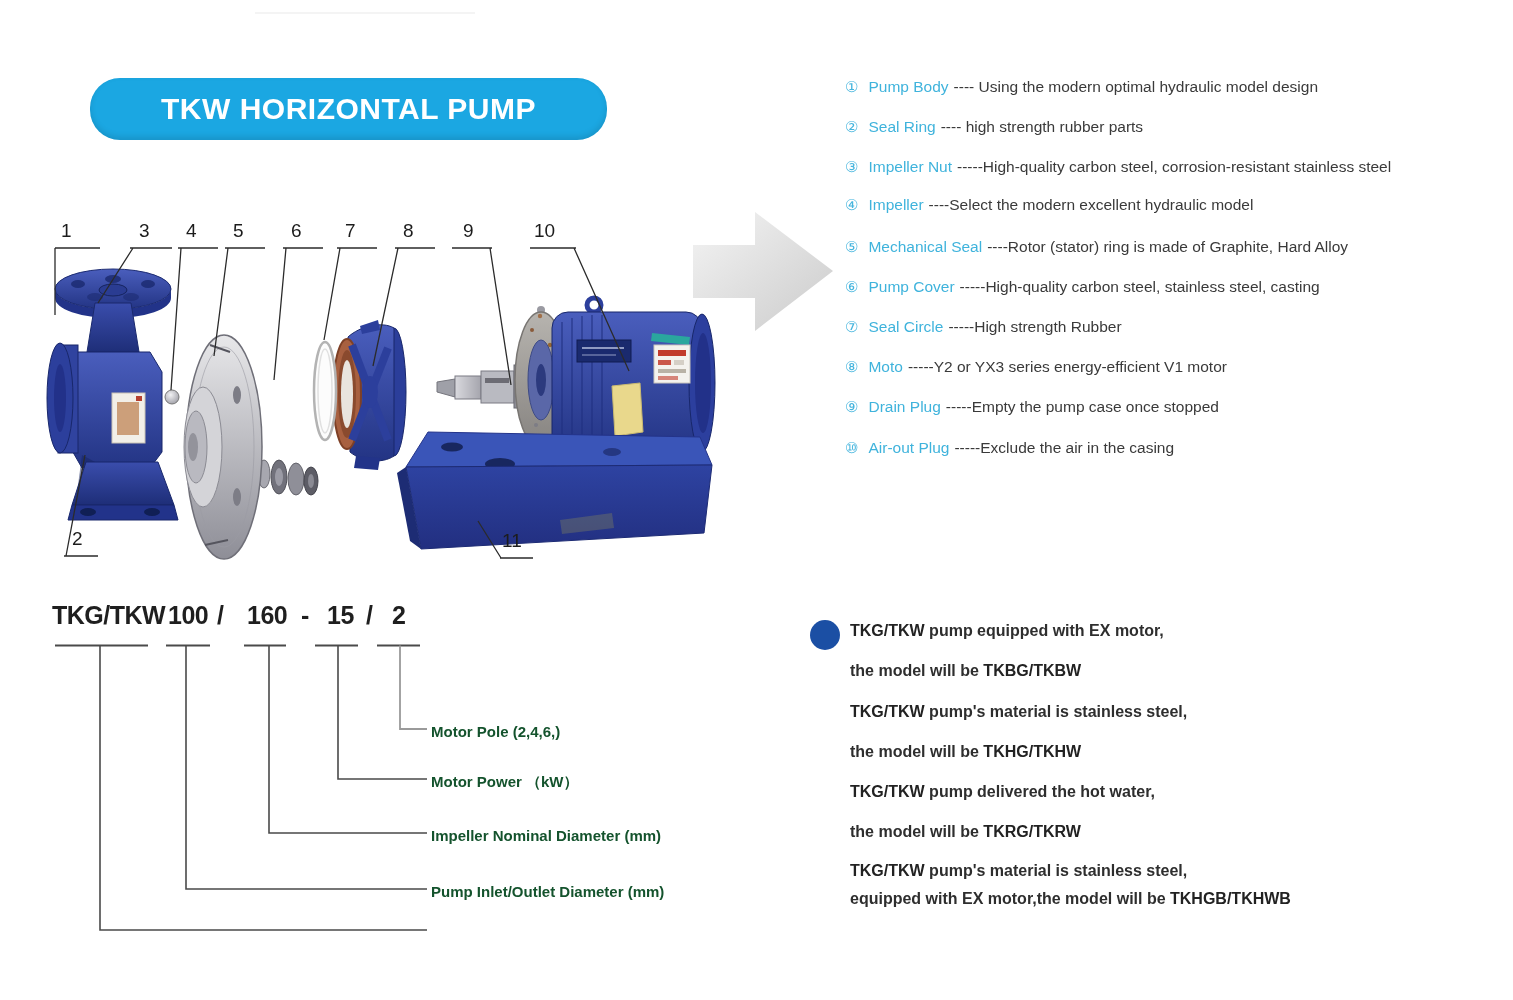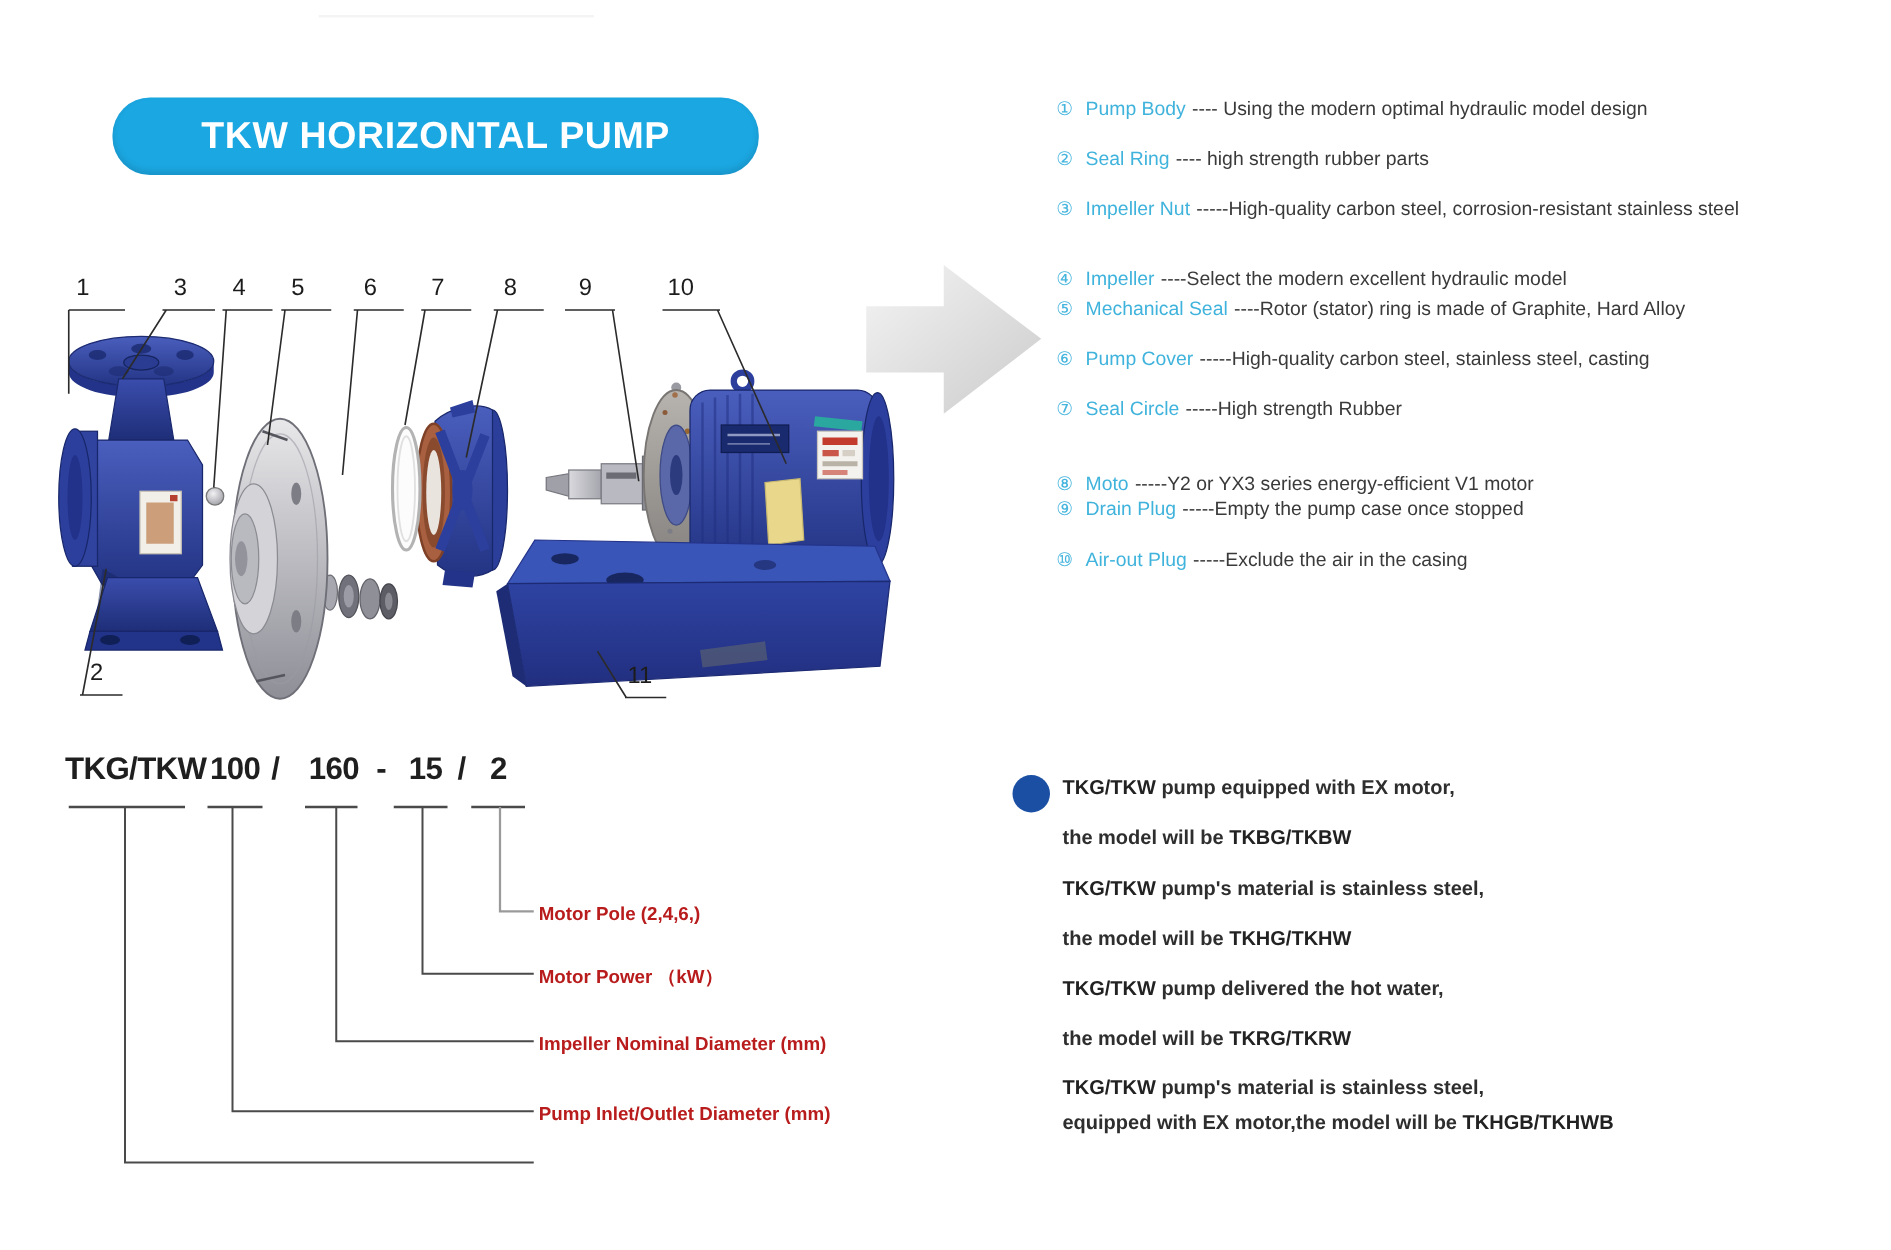--- a/index.html
+++ b/index.html
@@ -11,21 +11,21 @@
           box-shadow:inset 0 -3px 6px rgba(0,0,0,.12);}
   .banner span{color:#ffffff;font-size:30px;font-weight:bold;letter-spacing:.5px;}
   .callout{position:absolute;font-size:19px;color:#1c1c1c;font-weight:500;}
   .pl-row{position:absolute;left:845px;font-size:15.5px;white-space:nowrap;color:#3a3a3a;}
   .pl-num{color:#45b5de;font-size:15px;margin-right:10px;}
   .pl-name{color:#3fb3dc;}
   .pl-dash{color:#3a3a3a;margin-left:5px;}
   .pl-dash.blue,.pl-blue{color:#3fb3dc;}
   .pl-wrap{white-space:normal;width:628px;line-height:21px;padding-left:26px;text-indent:-26px;}
   .mseg{position:absolute;top:601px;font-size:25px;font-weight:bold;color:#1f1f1f;letter-spacing:-.5px;}
-  .mlabel{position:absolute;left:431px;font-size:15px;font-weight:bold;color:#b91c1c;line-height:21px;}
+  .mlabel{position:absolute;left:431px;font-size:15px;font-weight:bold;color:#14532d;line-height:21px;}
   .note-line{position:absolute;left:850px;font-size:16px;color:#2e2e2e;font-weight:bold;}
   .note-line b{color:#222;}
   .note-line .big{font-size:16px;}
   .bullet{position:absolute;left:810px;top:620px;width:30px;height:30px;border-radius:50%;background:#1b4fa4;}
   .artifact{position:absolute;left:255px;top:12px;width:220px;height:2px;background:#f4f4f4;}
 </style>
 </head>
 <body>
 
 <div class="page">
@@ -238,33 +238,33 @@
 
   <div class="pl-row" style="top:78px">
     <span class="pl-num">①</span><span class="pl-name">Pump Body</span><span class="pl-dash">---- </span><span>Using the modern optimal hydraulic model design</span>
   </div>
   <div class="pl-row" style="top:118px">
     <span class="pl-num">②</span><span class="pl-name">Seal Ring</span><span class="pl-dash">---- </span><span>high strength rubber parts</span>
   </div>
   <div class="pl-row" style="top:158px">
     <span class="pl-num">③</span><span class="pl-name">Impeller Nut</span><span class="pl-dash">-----</span><span>High-quality carbon steel, corrosion-resistant stainless steel</span>
   </div>
-  <div class="pl-row" style="top:214px">
+  <div class="pl-row" style="top:196px">
     <span class="pl-num">④</span><span class="pl-name">Impeller</span><span class="pl-dash">----</span><span>Select the modern excellent hydraulic model</span>
   </div>
   <div class="pl-row" style="top:238px">
     <span class="pl-num">⑤</span><span class="pl-name">Mechanical Seal</span><span class="pl-dash">----</span><span>Rotor (stator) ring is made of Graphite, Hard Alloy</span>
   </div>
   <div class="pl-row" style="top:278px">
     <span class="pl-num">⑥</span><span class="pl-name">Pump Cover</span><span class="pl-dash">-----</span><span>High-quality carbon steel, stainless steel, casting</span>
   </div>
   <div class="pl-row" style="top:318px">
     <span class="pl-num">⑦</span><span class="pl-name">Seal Circle</span><span class="pl-dash">-----</span><span>High strength Rubber</span>
   </div>
-  <div class="pl-row" style="top:378px">
+  <div class="pl-row" style="top:358px">
     <span class="pl-num">⑧</span><span class="pl-name">Moto</span><span class="pl-dash">-----</span><span>Y2 or YX3 series energy-efficient V1 motor</span>
   </div>
   <div class="pl-row" style="top:398px">
     <span class="pl-num">⑨</span><span class="pl-name">Drain Plug</span><span class="pl-dash">-----</span><span>Empty the pump case once stopped</span>
   </div>
   <div class="pl-row" style="top:439px">
     <span class="pl-num">⑩</span><span class="pl-name">Air-out Plug</span><span class="pl-dash">-----</span><span>Exclude the air in the casing</span>
   </div>
 
   <span class="mseg" style="left:52px">TKG/TKW</span>

